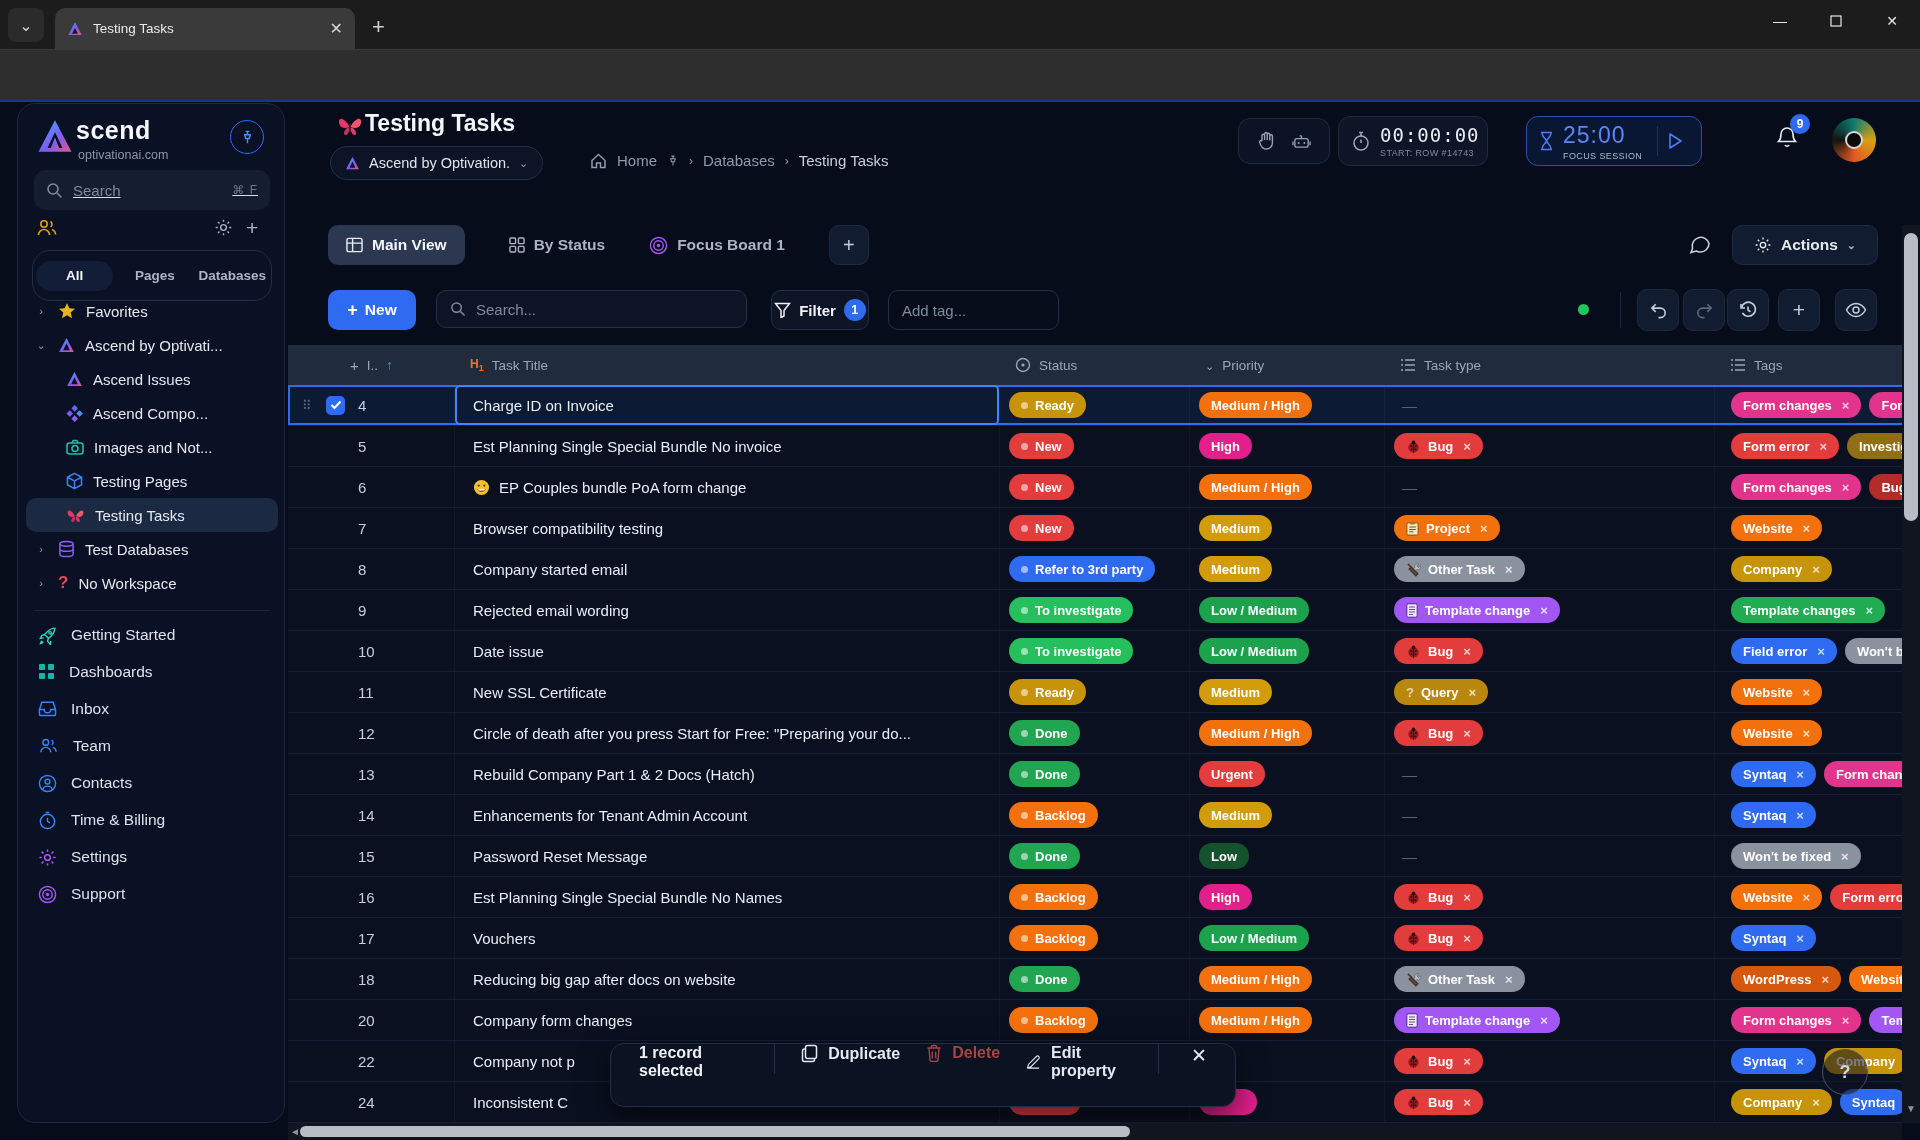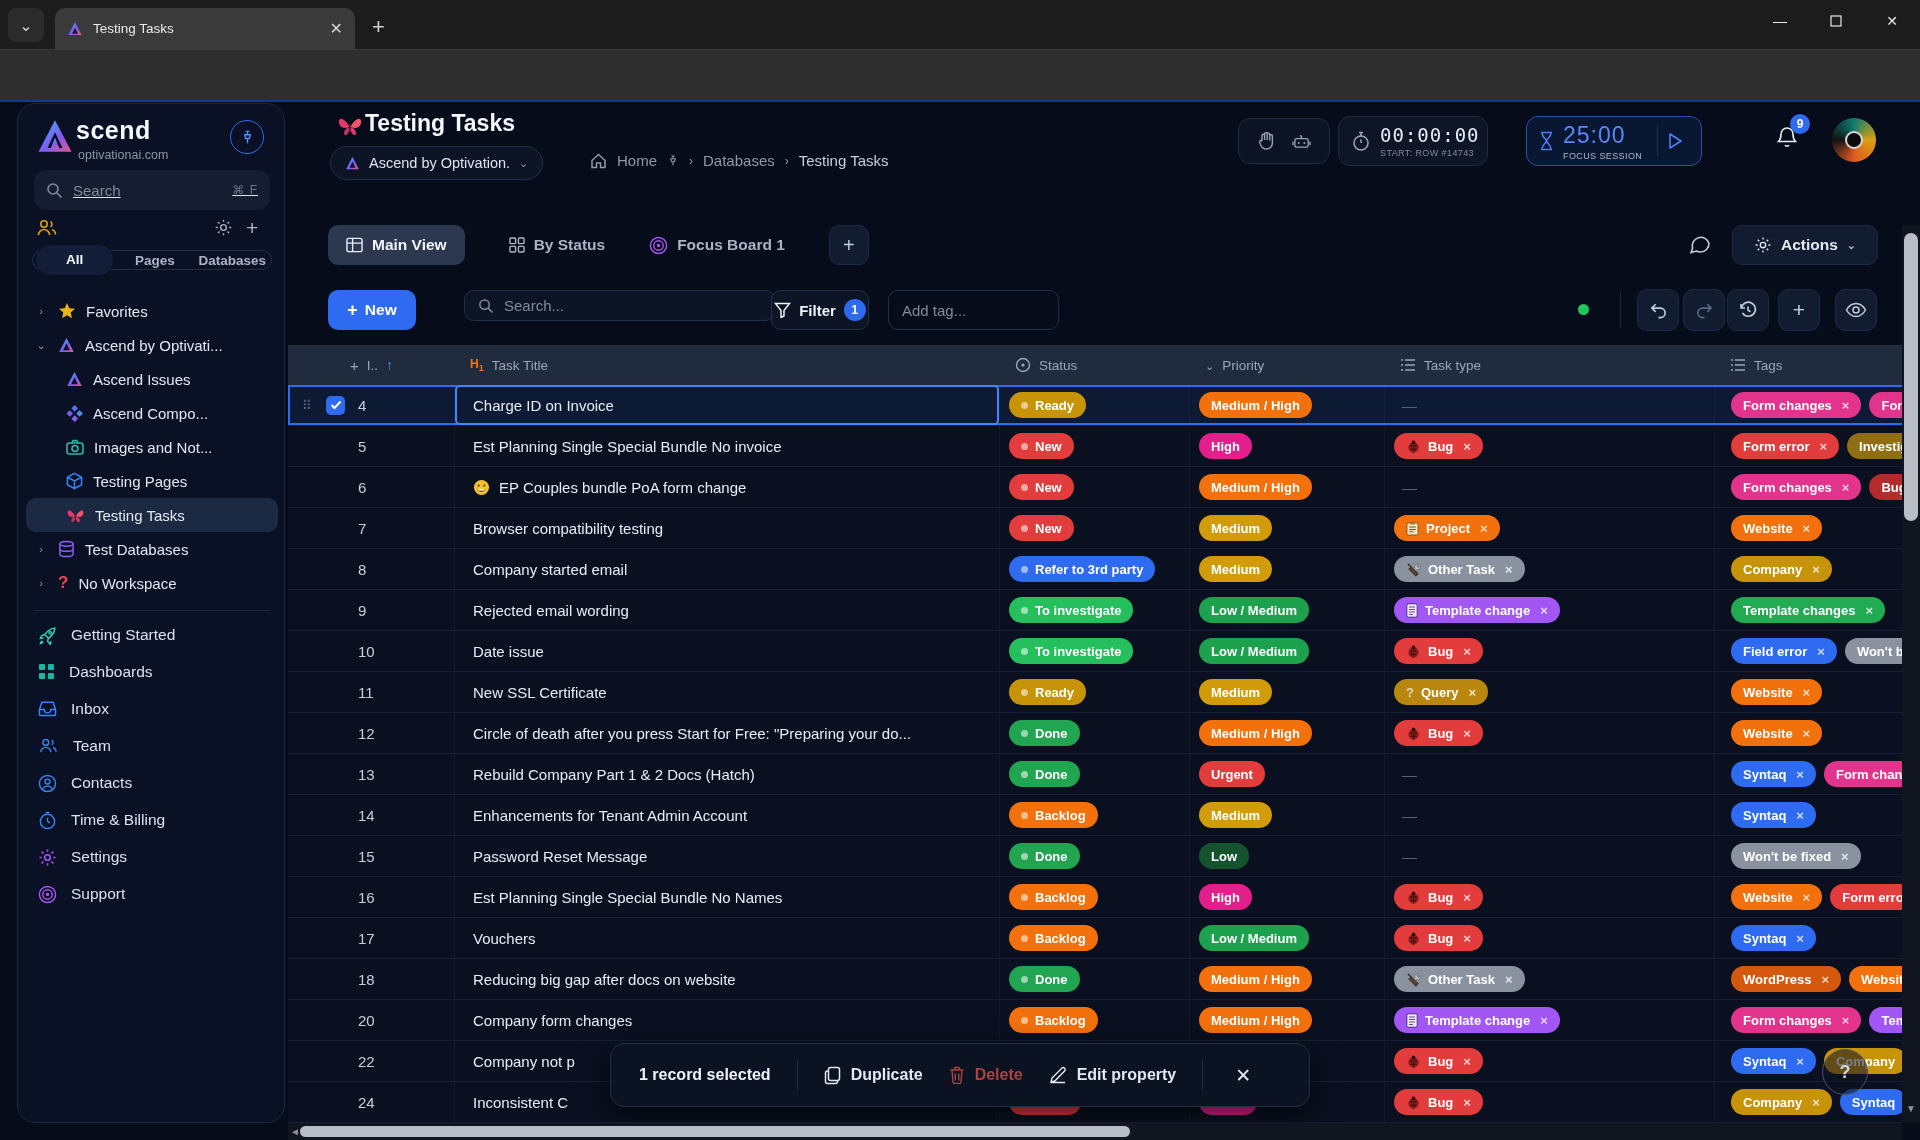--- a/index.html
+++ b/index.html
@@ -43,21 +43,21 @@
   .sb-logo { position:absolute; left:18px; top:14px; }
   .sb-brand { position:absolute; left:58px; top:12px; font-size:25px; font-weight:700; color:#f4f7fb; letter-spacing:.5px; }
   .sb-domain { position:absolute; left:60px; top:44px; font-size:12.5px; color:#8b97a8; }
   .sb-pin { position:absolute; left:212px; top:16px; width:34px; height:34px; border-radius:50%;
     border:1.5px solid #2e6bf0; display:flex; align-items:center; justify-content:center; color:#4f8df9; }
   .sb-search { position:absolute; left:16px; top:66px; width:236px; height:40px; border-radius:12px;
     background:#151d30; display:flex; align-items:center; gap:10px; padding:0 12px;text-decoration:underline; }
   .sb-search-ph { color:#7f8b9c; font-size:15px; flex:1; }
   .sb-kbd { color:#6a7689; font-size:12px; letter-spacing:1px; }
   .sb-toolrow { position:absolute; left:0; top:112px; width:268px; height:30px; }
-  .seg { position:absolute; left:14px; top:146px; width:240px; height:20px; border:1px solid #222e47;
+  .seg { position:absolute; left:14px; top:146px; width:240px; height:51px; border:1px solid #222e47;
     border-radius:18px; display:flex; align-items:center; }
   .seg-item { flex:1; text-align:center; font-size:13.5px; color:#aab4c4; font-weight:600; }
   .seg-item.active { background:#121e38; border-radius:16px; height:30px; line-height:30px; margin:0 3px; color:#f2f5f9; }
   .tree { position:absolute; left:8px; top:190px; width:252px; }
   .tree-item { height:34px; display:flex; align-items:center; gap:10px; padding:0 8px; font-size:15px; color:#e3e8f0; border-radius:10px; }
   .tree-item .chev { color:#8b97a8; width:14px; text-align:center; font-size:11px; }
   .tree-item.child { padding-left:40px; }
   .tree-item.selected { background:#1c2942; }
   .sb-div { position:absolute; left:16px; top:506px; width:236px; height:1px; background:#1a2538; }
   .sb-menu { position:absolute; left:8px; top:522px; width:252px; }
@@ -95,22 +95,22 @@
   .view-add { width:40px; height:40px; background:#121c30; border:1px solid #1e2a42; border-radius:10px;
     color:#c3cddb; font-size:20px; display:flex; align-items:center; justify-content:center; }
   .bubble-ic { position:absolute; left:1688px; top:132px; color:#c3cddb; }
   .actions-btn { position:absolute; left:1732px; top:125px; width:146px; height:40px; background:#121c30;
     border:1px solid #1e2a42; border-radius:10px; display:flex; align-items:center; justify-content:center; gap:9px;
     color:#e4e9f1; font-size:15.5px; font-weight:600; }
 
   
   .btn-new { position:absolute; left:328px; top:190px; width:88px; height:40px; background:#2e6bf0; border-radius:10px;
     color:#fff; font-size:15.5px; font-weight:600; display:flex; align-items:center; justify-content:center; gap:7px; }
-  .search-box { position:absolute; left:436px; top:190px; width:311px; height:31px; background:#0c1426;
-    border:1px solid #223049; border-radius:10px; display:flex; align-items:center; gap:10px; padding:0 13px; color:#7f8b9c; font-size:15px;margin-left:28px; }
+  .search-box { position:absolute; left:436px; top:190px; width:311px; height:38px; background:#0c1426;
+    border:1px solid #223049; border-radius:10px; display:flex; align-items:center; gap:10px; padding:0 13px; color:#7f8b9c; font-size:15px; }
   .filter-btn { position:absolute; left:771px; top:190px; width:98px; height:40px; background:#0c1426;
     border:1px solid #223049; border-radius:10px; display:flex; align-items:center; justify-content:center; gap:8px;
     color:#eef2f7; font-size:15px; font-weight:600; }
   .filter-count { width:22px; height:22px; border-radius:50%; background:#2e6bf0; color:#fff; font-size:12.5px;
     display:flex; align-items:center; justify-content:center; }
   .addtag-box { position:absolute; left:888px; top:190px; width:171px; height:40px; background:transparent;
     border:1px solid #223049; border-radius:10px; display:flex; align-items:center; padding:0 13px; color:#7f8b9c; font-size:15px; }
   .sync-dot { position:absolute; left:1578px; top:204px; width:11px; height:11px; border-radius:50%; background:#22c55e; }
   .tb-div { position:absolute; left:1620px; top:192px; width:1px; height:36px; background:#1c2740; }
   .icon-btn { position:absolute; top:189px; width:42px; height:42px; background:#121c30; border:1px solid #1e2a42;
@@ -135,23 +135,23 @@
   .t-row.selected .cell-title { box-shadow:inset 0 0 0 2px #3f86ff; border-radius:5px; }
   .pill { display:inline-flex; align-items:center; gap:7px; height:26px; padding:0 12px; border-radius:999px;
     font-size:13px; font-weight:600; color:#fff; white-space:nowrap; flex:none; }
   .pill .dot { width:7px; height:7px; border-radius:50%; background:rgba(255,255,255,.55); }
   .pill .x { color:rgba(255,255,255,.75); font-size:13px; margin-left:3px; }
   .dash { color:#55607a; font-size:15px; }
   .cell-tags { gap:8px; padding-left:16px; }
   .cell-status,.cell-priority,.cell-type { padding-left:9px; }
 
   
-  .selbar { position:absolute; left:610px; top:943px; width:700px; height:64px; background:#0b1222;
+  .selbar { position:absolute; left:610px; top:943px; width:626px; height:64px; background:#0b1222;
     border:1px solid #222e47; border-radius:14px; box-shadow:0 10px 30px rgba(0,0,0,.6);
-    display:flex; align-items:center; gap:26px; padding:0 28px; z-index:30; }
+    display:flex; align-items:flex-start; gap:26px; padding:0 28px; z-index:30; }
   .selbar .lbl { color:#eef2f7; font-size:16px; font-weight:600; }
   .selbar .act { display:flex; align-items:center; gap:10px; color:#e4e9f1; font-size:16px; font-weight:600; }
   .selbar .act.red { color:#a84441; }
   .selbar .bdiv { width:1px; height:30px; background:#222e47; }
   .selbar .close { color:#e4e9f1; font-size:19px; margin-left:6px; }
 
   .help-fab { position:absolute; left:1822px; top:949px; width:46px; height:46px; border-radius:50%;
     border:1.5px solid #4a5468; background:rgba(13,19,34,.55); color:#cfd6e2; font-size:18px; font-weight:700;
     display:flex; align-items:center; justify-content:center; z-index:40; }
 

